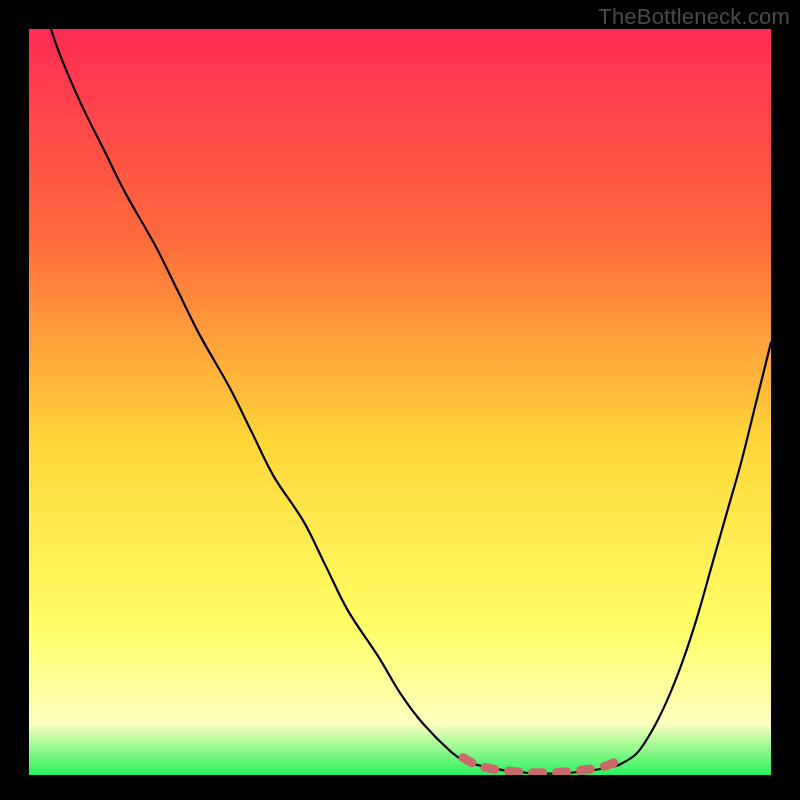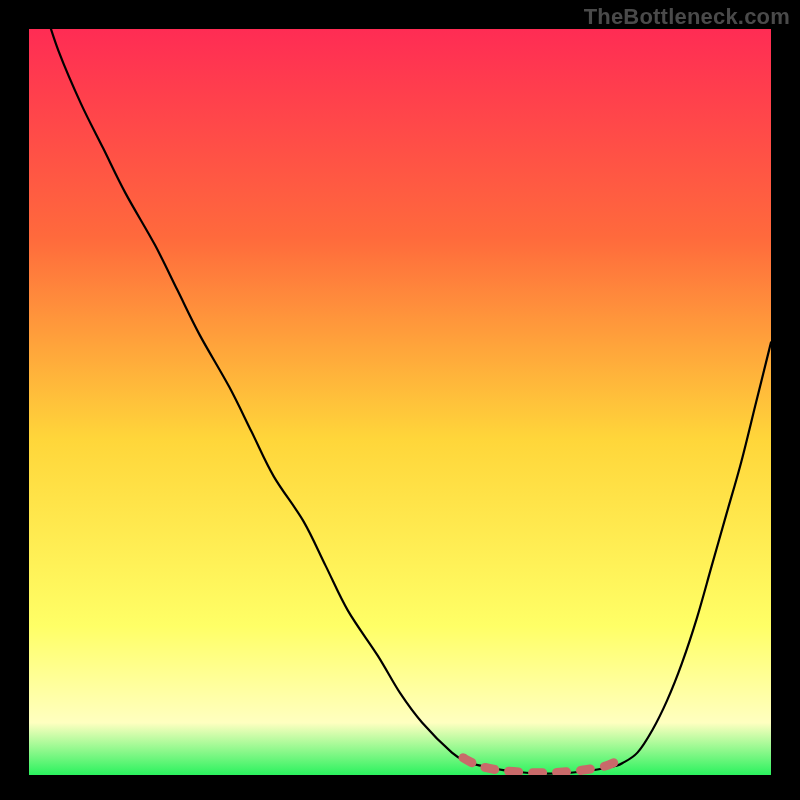--- a/index.html
+++ b/index.html
@@ -15,21 +15,21 @@
     width: 800px;
     height: 800px;
     background: #000;
     position: relative;
   }
   .watermark {
     position: absolute;
     top: 4px;
     right: 10px;
     font-size: 22px;
-    font-weight: 700;
+    font-weight: 400;
     color: #4a4a4a;
     letter-spacing: 0.2px;
     user-select: none;
   }
   .plot-wrap {
     position: absolute;
     left: 29px;
     top: 29px;
     width: 742px;
     height: 746px;

